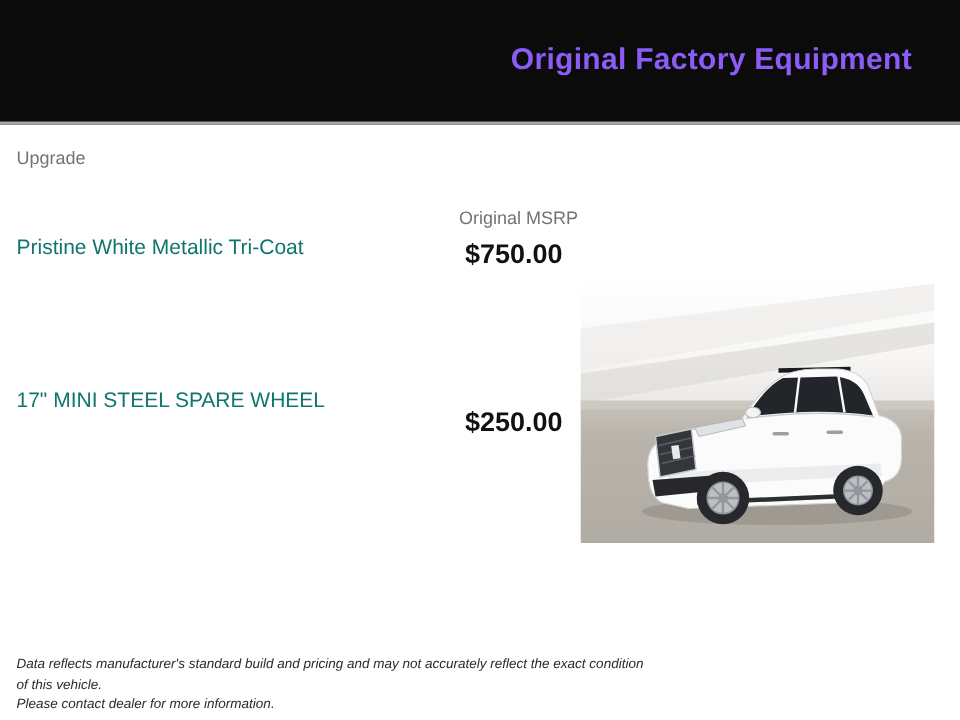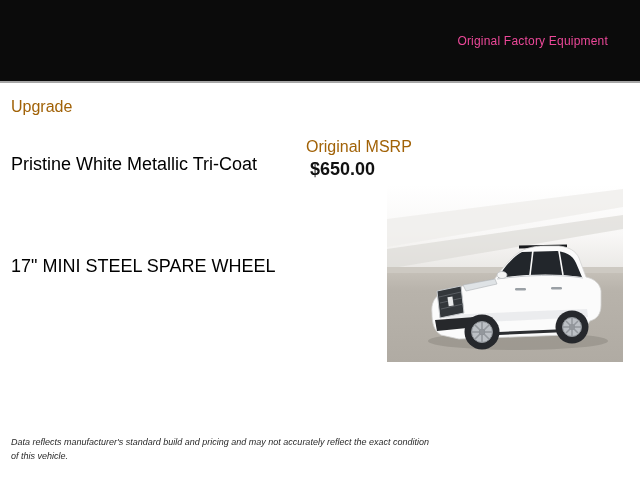--- a/index.html
+++ b/index.html
@@ -20,42 +20,42 @@
     left: 0; top: 0;
     width: 640px; height: 83px;
     background: #0b0b0b;
     border-bottom: 2px solid #a6a6a6;
     display: flex;
     align-items: center;
     justify-content: flex-end;
     padding-right: 32px;
   }
   .header-title {
-    color: #ec4899;
+    color: #8b5cf6;
+    font-size: 20px;
+    font-weight: bold;
+    letter-spacing: 0.2px;
+  }
+
+  
+  .col-header {
+    position: absolute;
+    top: 98px;
     font-size: 12px;
-    font-weight: normal;
-    letter-spacing: 0.2px;
-  }
-
-  
-  .col-header {
-    position: absolute;
-    top: 98px;
-    font-size: 16px;
-    color: #a16207;
+    color: #737373;
   }
   .col-header.upgrade { left: 11px; }
   .col-header.msrp { left: 306px; margin-top: 40px; }
 
   
   .row-label {
     position: absolute;
     left: 11px;
-    font-size: 18px;
-    color: #000000;
+    font-size: 14px;
+    color: #0f766e;
     line-height: 15px;
   }
   .row-price {
     position: absolute;
     left: 310px;
     font-size: 18px;
     font-weight: bold;
     color: #111111;
   }
   .label-1 { top: 157px; }
@@ -90,23 +90,24 @@
 <div class="screen">
 
   <div class="header">
     <span class="header-title">Original Factory Equipment</span>
   </div>
 
   <div class="col-header upgrade">Upgrade</div>
   <div class="col-header msrp">Original MSRP</div>
 
   <div class="row-label label-1">Pristine White Metallic Tri-Coat</div>
-  <div class="row-price price-1">$650.00</div>
+  <div class="row-price price-1">$750.00</div>
 
   <div class="row-label label-2">17" MINI STEEL SPARE WHEEL</div>
+  <div class="row-price price-2">$250.00</div>
 
 
   <div class="vehicle-photo">
     <svg width="236" height="177" viewBox="0 0 236 177" xmlns="http://www.w3.org/2000/svg">
       <defs>
         <linearGradient id="bgGrad" x1="0" y1="0" x2="0" y2="1">
           <stop offset="0" stop-color="#ffffff"></stop>
           <stop offset="0.55" stop-color="#f8f7f6"></stop>
           <stop offset="1" stop-color="#e7e5e2"></stop>
         </linearGradient>
@@ -188,15 +189,16 @@
           <circle cx="185" cy="142" r="9.5" fill="#bcc0c5" stroke="#8f9398" stroke-width="1"></circle>
           <circle cx="185" cy="142" r="3" fill="#878b90"></circle>
           <path d="M185 133 V151 M176 142 H194 M179 136 L191 148 M191 136 L179 148" stroke="#93979c" stroke-width="1.5"></path>
         </g>
       </g>
     </svg>
   </div>
 
   <div class="disclaimer">
     <div>Data reflects manufacturer's standard build and pricing and may not accurately reflect the exact condition of this vehicle.</div>
+    <div>Please contact dealer for more information.</div>
   </div>
 
 </div>
 
 </body></html>

